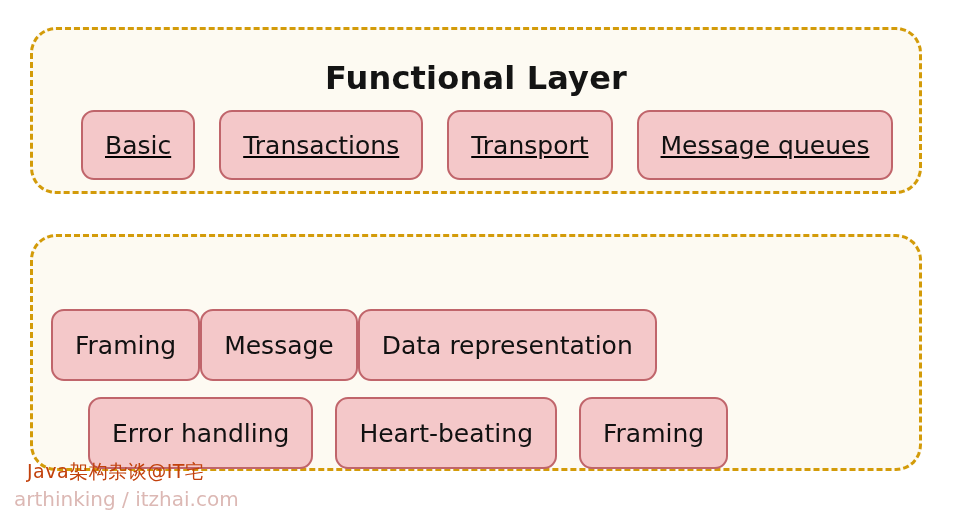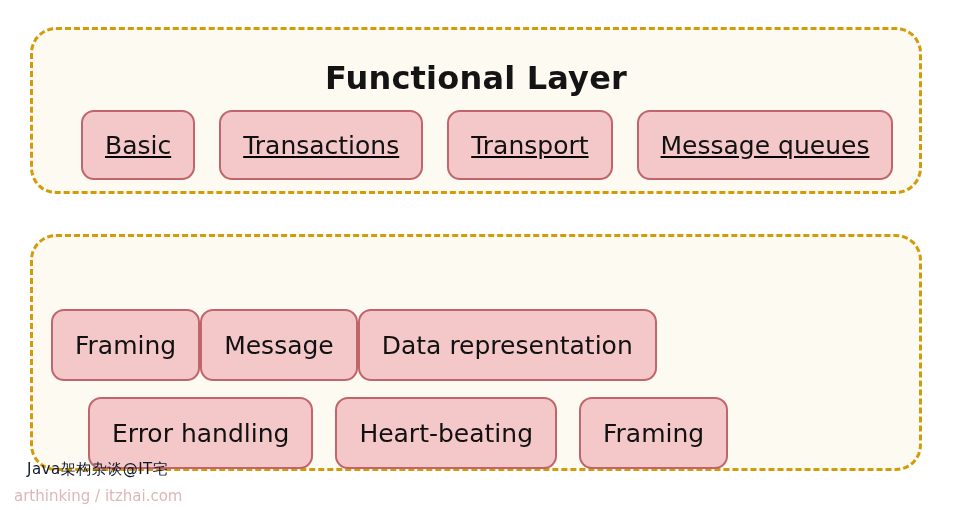--- a/index.html
+++ b/index.html
@@ -102,38 +102,38 @@
     height: 70px;
     padding: 0 22px;
     white-space: nowrap;
   }
 
   .pill.tall { height: 72px; }
 
   
   .watermark {
     position: absolute;
-    color: #0f172a;
-    font-size: 15px;
+    color: #c2410c;
+    font-size: 19px;
     line-height: 1;
     white-space: nowrap;
     pointer-events: none;
   }
 
   .watermark-cn {
     left: 27px;
     top: 462px;
     letter-spacing: 0.5px;
   }
 
   .watermark-site {
     left: 14px;
     top: 489px;
     color: #dcb8b4;
-    font-size: 15px;
+    font-size: 20px;
     text-align: center;
   }
 </style>
 </head>
 <body>
 
 <div class="canvas">
 
   <div class="layer layer-functional">
     <div class="layer-title">Functional Layer</div>

